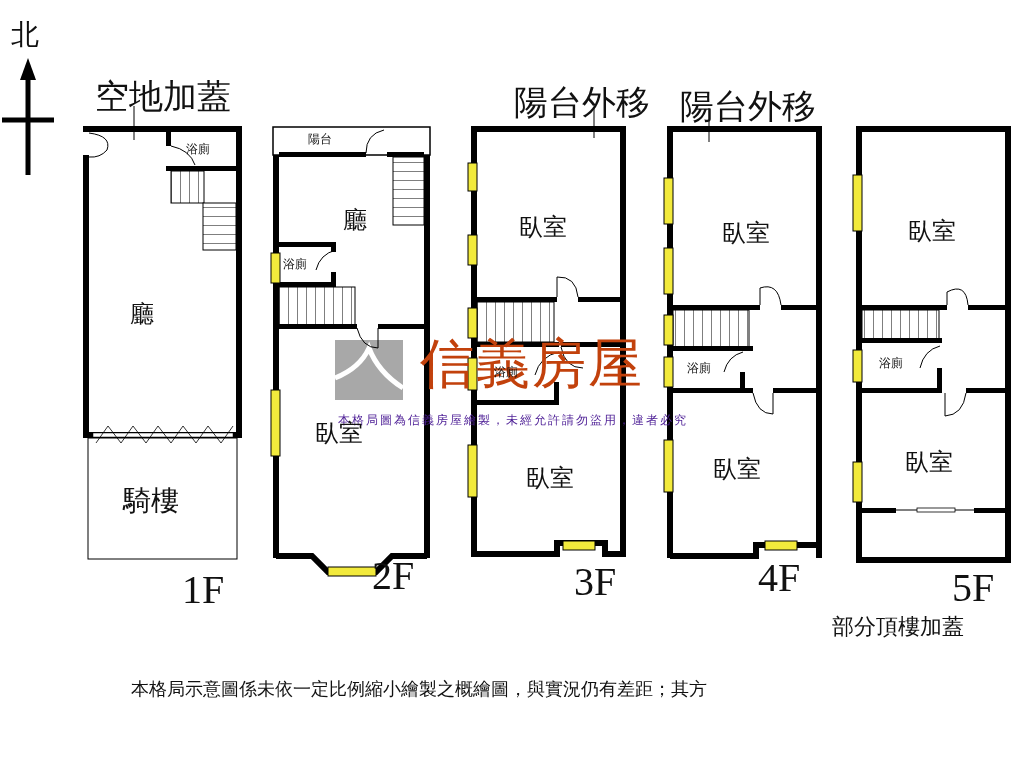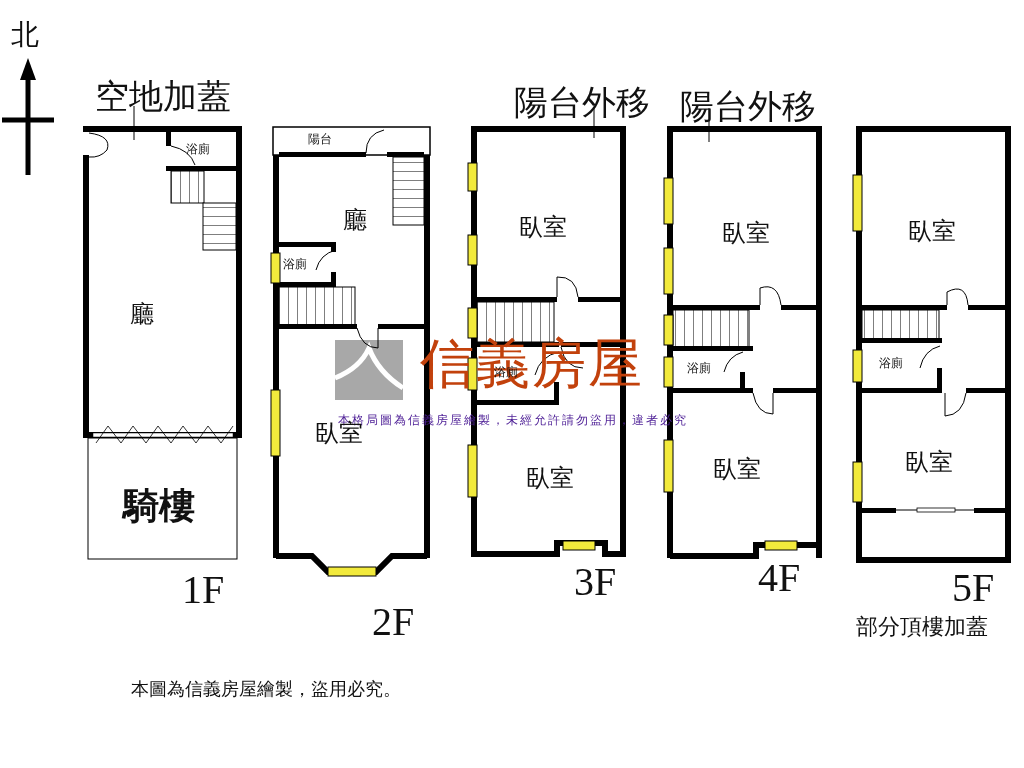--- a/index.html
+++ b/index.html
@@ -158,42 +158,42 @@
 </svg>
 
 <div class="wm-big">信義房屋</div>
 <div class="wm-text">本格局圖為信義房屋繪製，未經允許請勿盜用，違者必究</div>
 
 <div class="lbl" style="left:11px;top:16px;font-size:28px;">北</div>
 
 <div class="lbl note" style="left:95px;top:74px;">空地加蓋</div>
 <div class="lbl small" style="left:186px;top:141px;">浴廁</div>
 <div class="lbl room" style="left:130px;top:298px;">廳</div>
-<div class="lbl" style="left:123px;top:482px;font-size:36px;font-weight:bold;">騎樓</div>
+<div class="lbl" style="left:123px;top:482px;font-size:28px;">騎樓</div>
 <div class="lbl floor" style="left:142px;top:566px;">1F</div>
 
 <div class="lbl small" style="left:308px;top:131px;">陽台</div>
 <div class="lbl room" style="left:343px;top:204px;">廳</div>
 <div class="lbl small" style="left:283px;top:256px;">浴廁</div>
 <div class="lbl room" style="left:315px;top:417px;">臥室</div>
-<div class="lbl floor" style="left:332px;top:598px;">2F</div>
+<div class="lbl floor" style="left:332px;top:552px;">2F</div>
 
 <div class="lbl note" style="left:514px;top:80px;">陽台外移</div>
 <div class="lbl room" style="left:519px;top:211px;">臥室</div>
 <div class="lbl small" style="left:494px;top:364px;">浴廁</div>
 <div class="lbl room" style="left:526px;top:462px;">臥室</div>
 <div class="lbl floor" style="left:534px;top:558px;">3F</div>
 
 <div class="lbl note" style="left:680px;top:84px;">陽台外移</div>
 <div class="lbl room" style="left:722px;top:217px;">臥室</div>
 <div class="lbl small" style="left:687px;top:360px;">浴廁</div>
 <div class="lbl room" style="left:713px;top:453px;">臥室</div>
 <div class="lbl floor" style="left:718px;top:554px;">4F</div>
 
 <div class="lbl room" style="left:908px;top:215px;">臥室</div>
 <div class="lbl small" style="left:879px;top:355px;">浴廁</div>
 <div class="lbl room" style="left:905px;top:446px;">臥室</div>
 <div class="lbl floor" style="left:912px;top:564px;">5F</div>
-<div class="lbl" style="left:856px;top:612px;font-size:22px;">部分頂樓加蓋</div>
+<div class="lbl" style="left:832px;top:612px;font-size:22px;">部分頂樓加蓋</div>
 
 <div class="disclaimer">
-  <div>本圖為信義房屋繪製，盜用必究。</div>
+  <div>本格局示意圖係未依一定比例縮小繪製之概繪圖，與實況仍有差距；其方</div>
 </div>
 
 </body></html>

